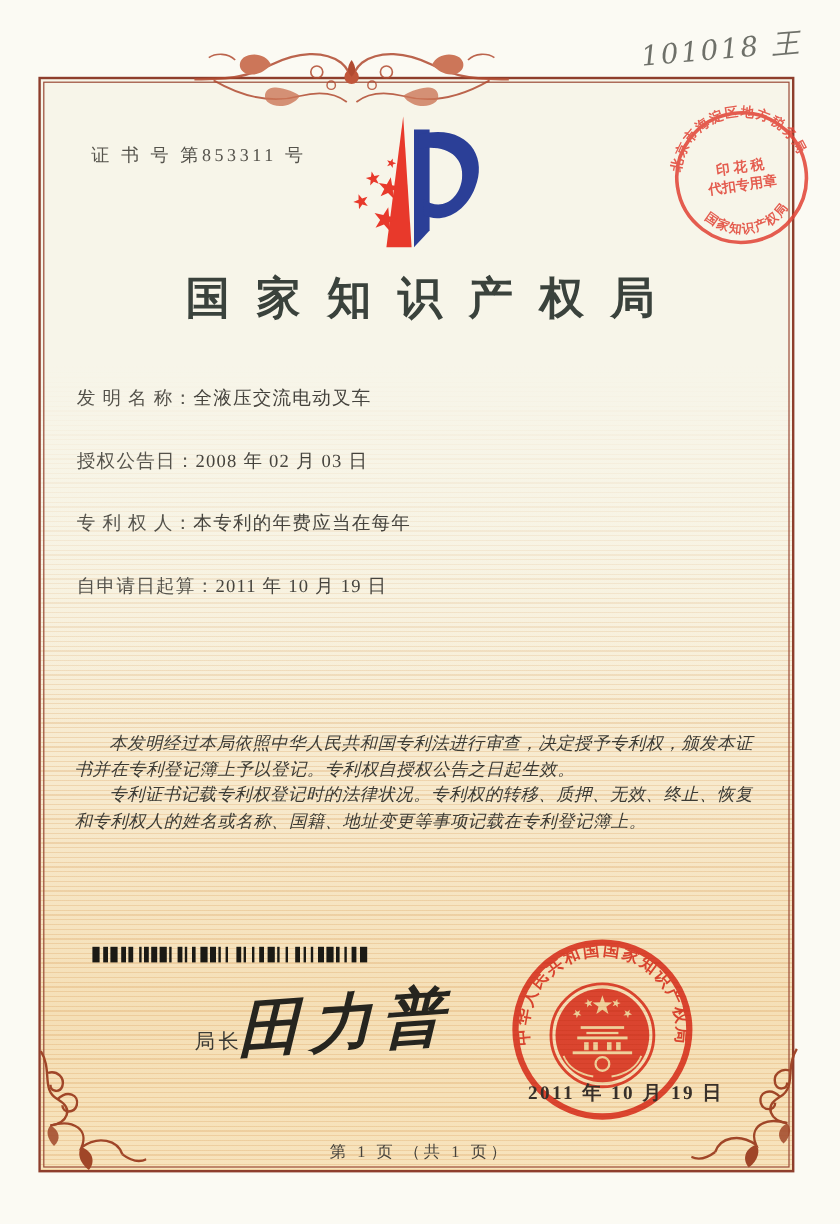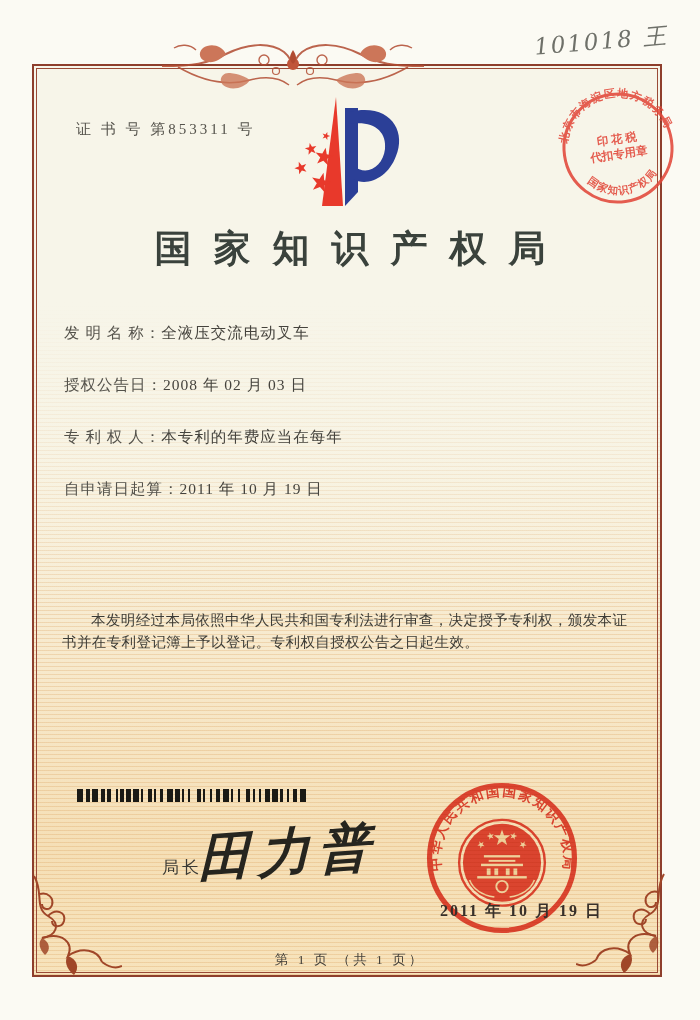--- a/index.html
+++ b/index.html
@@ -43,21 +43,21 @@
   
   .fields{left:64px;top:322px;width:560px;}
   .field-row{margin-bottom:30px;font-size:15.5px;color:#4c4a44;letter-spacing:1px;line-height:22px;white-space:nowrap;}
   .field-label{color:#54524b;}
   .field-value{color:#45433d;}
 
   
   .paragraphs{left:62px;top:610px;width:580px;}
   .paragraphs p{
     margin:0;text-indent:2em;font-size:14.5px;line-height:21.5px;
-    color:#3c3b35;letter-spacing:0.4px;
+    color:#3c3b35;font-style:italic;letter-spacing:0.4px;
   }
 
   
   .barcode{left:77px;top:789px;width:229px;height:13px;display:flex;align-items:stretch;}
   .barcode i{display:block;height:100%;}
 
   
   .sig-label{left:162px;top:856px;font-size:17px;letter-spacing:3px;color:#3b3a34;}
   .sig-name{
     left:198px;top:818px;font-size:52px;font-weight:bold;font-style:italic;
@@ -149,20 +149,21 @@
     <div class="field-row">
       <span class="field-label">专 利 权 人：</span><span class="field-value">本专利的年费应当在每年</span>
     </div>
     <div class="field-row">
       <span class="field-label">自申请日起算：</span><span class="field-value">2011 年 10 月 19 日</span>
     </div>
   </div>
 
   <div class="abs paragraphs">
     <p>本发明经过本局依照中华人民共和国专利法进行审查，决定授予专利权，颁发本证书并在专利登记簿上予以登记。专利权自授权公告之日起生效。</p>
+    <p>专利证书记载专利权登记时的法律状况。专利权的转移、质押、无效、终止、恢复和专利权人的姓名或名称、国籍、地址变更等事项记载在专利登记簿上。</p>
   </div>
 
   <div class="abs barcode">
       <i style="flex-grow: 3; background: rgb(27, 26, 21);"></i>
       <i style="flex-grow: 1; background: transparent;"></i>
       <i style="flex-grow: 2; background: rgb(27, 26, 21);"></i>
       <i style="flex-grow: 1; background: transparent;"></i>
       <i style="flex-grow: 3; background: rgb(27, 26, 21);"></i>
       <i style="flex-grow: 1; background: transparent;"></i>
       <i style="flex-grow: 2; background: rgb(27, 26, 21);"></i>

